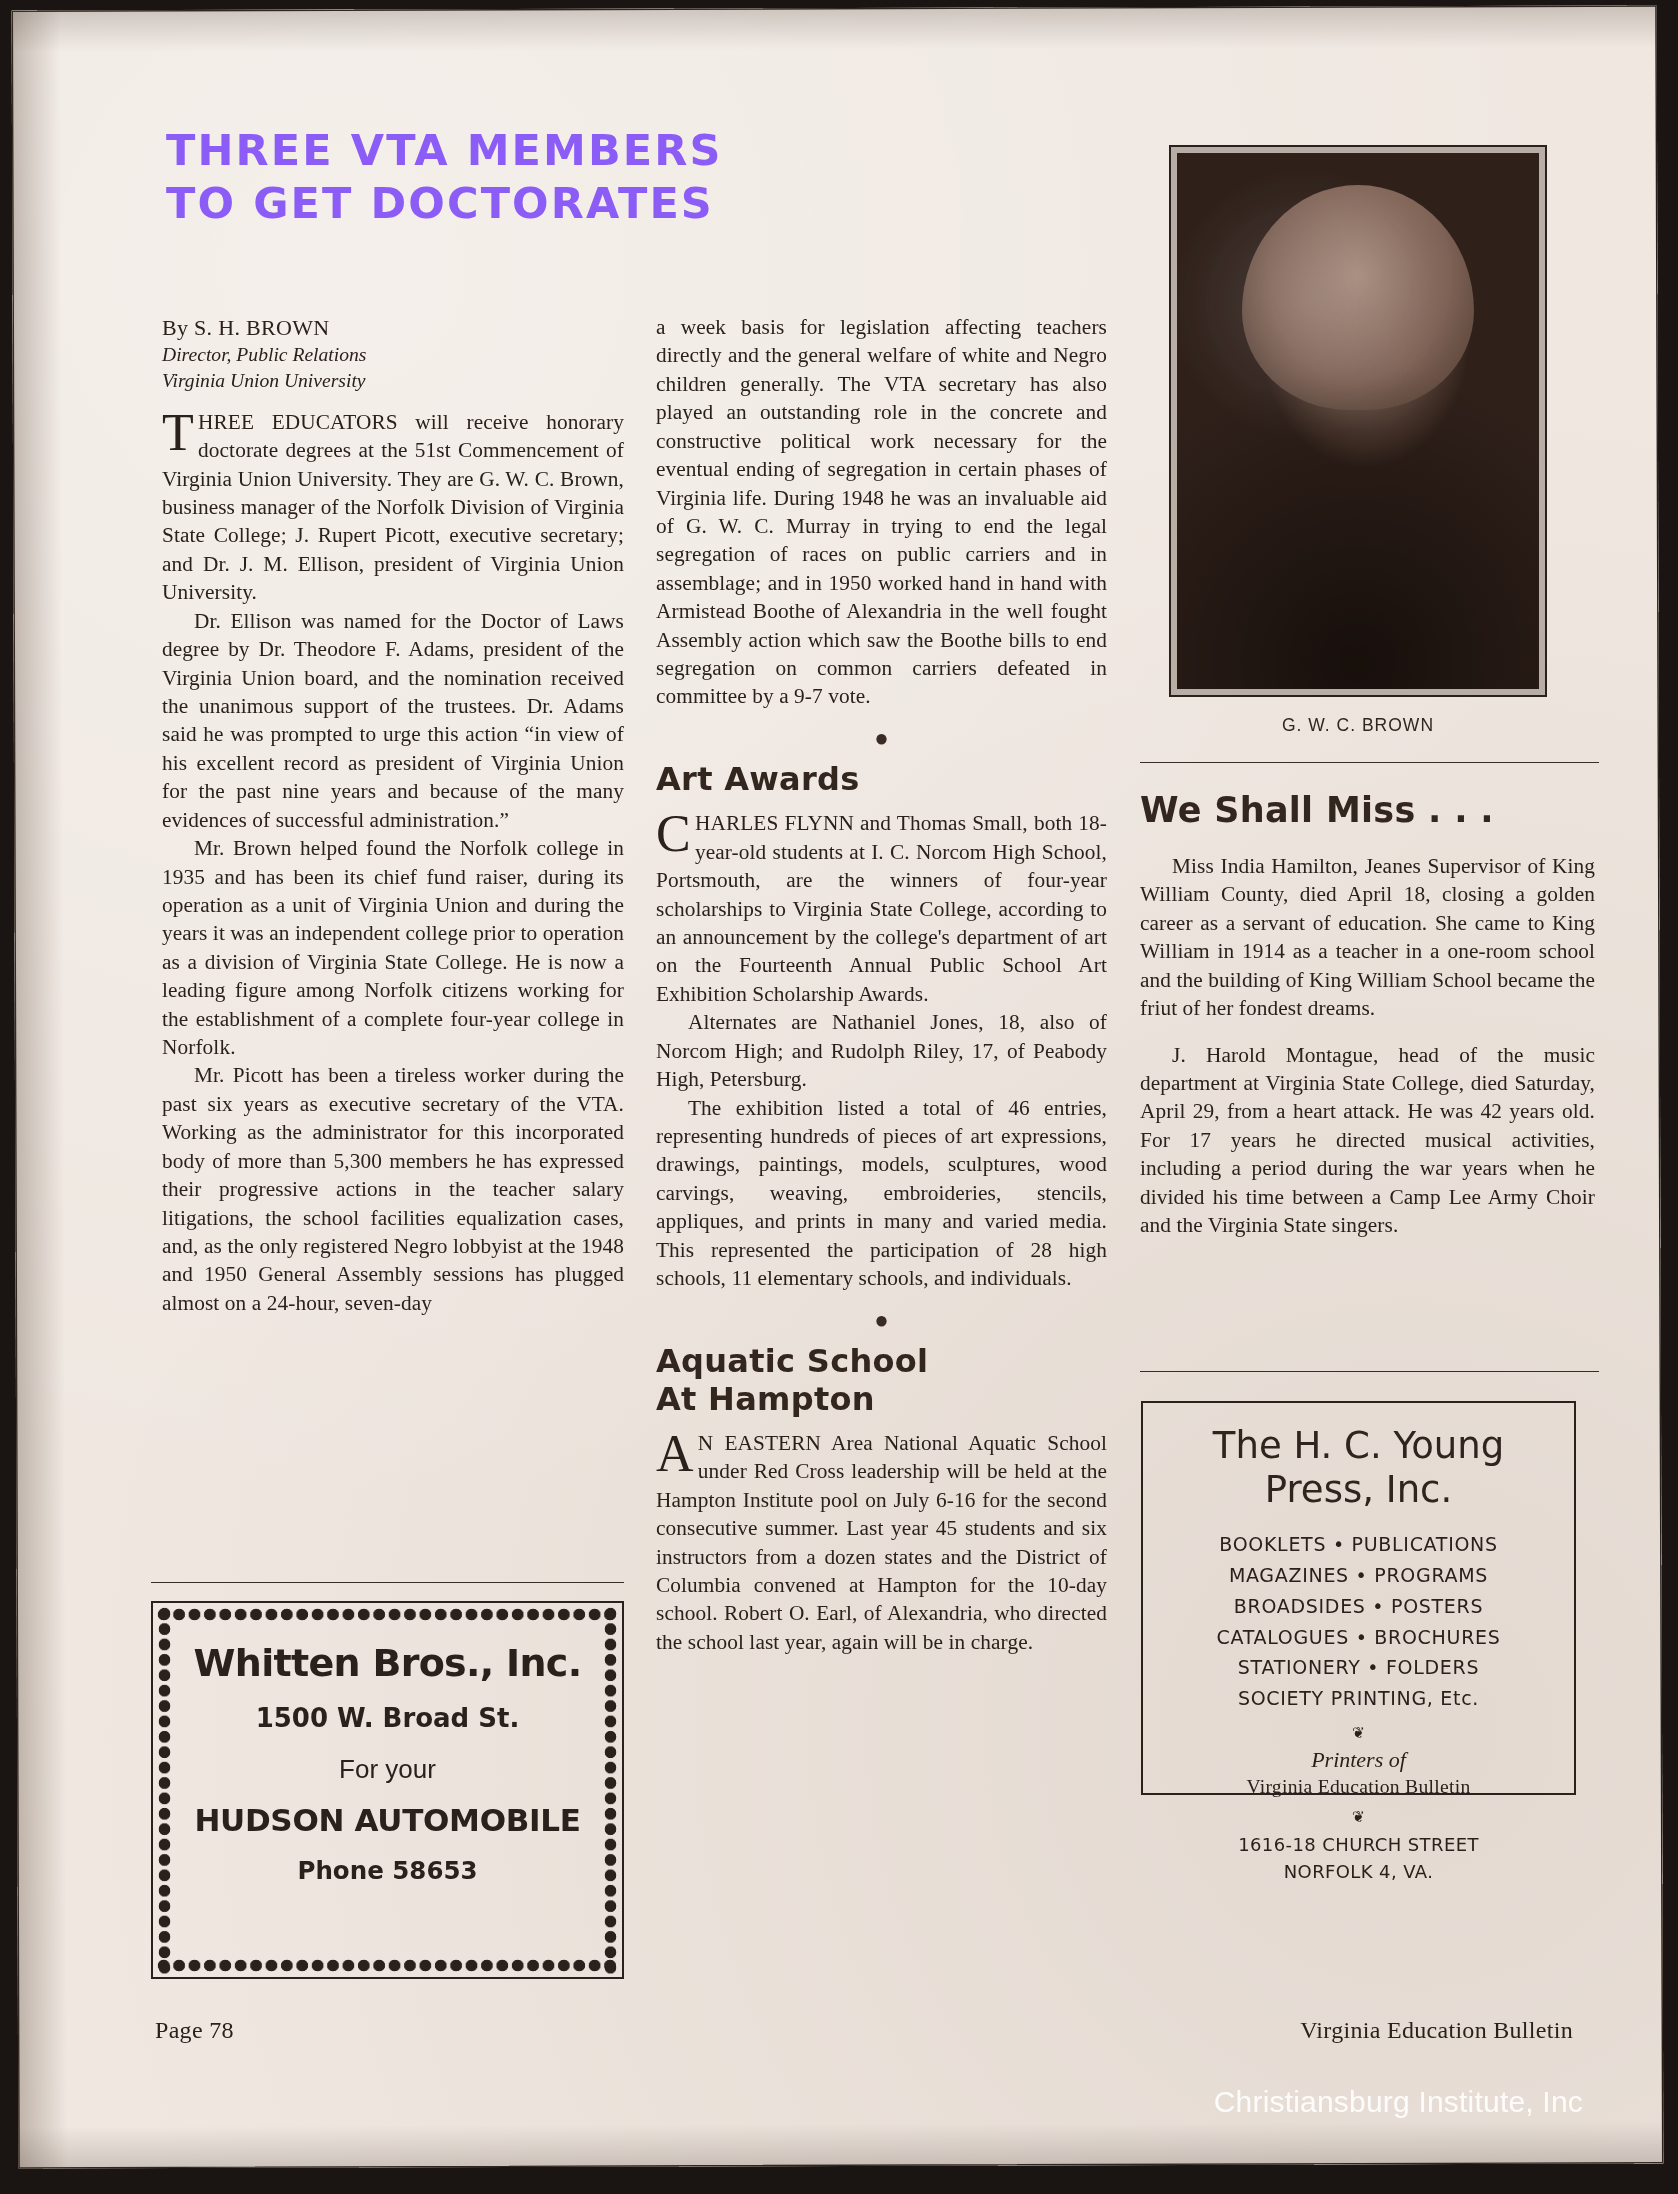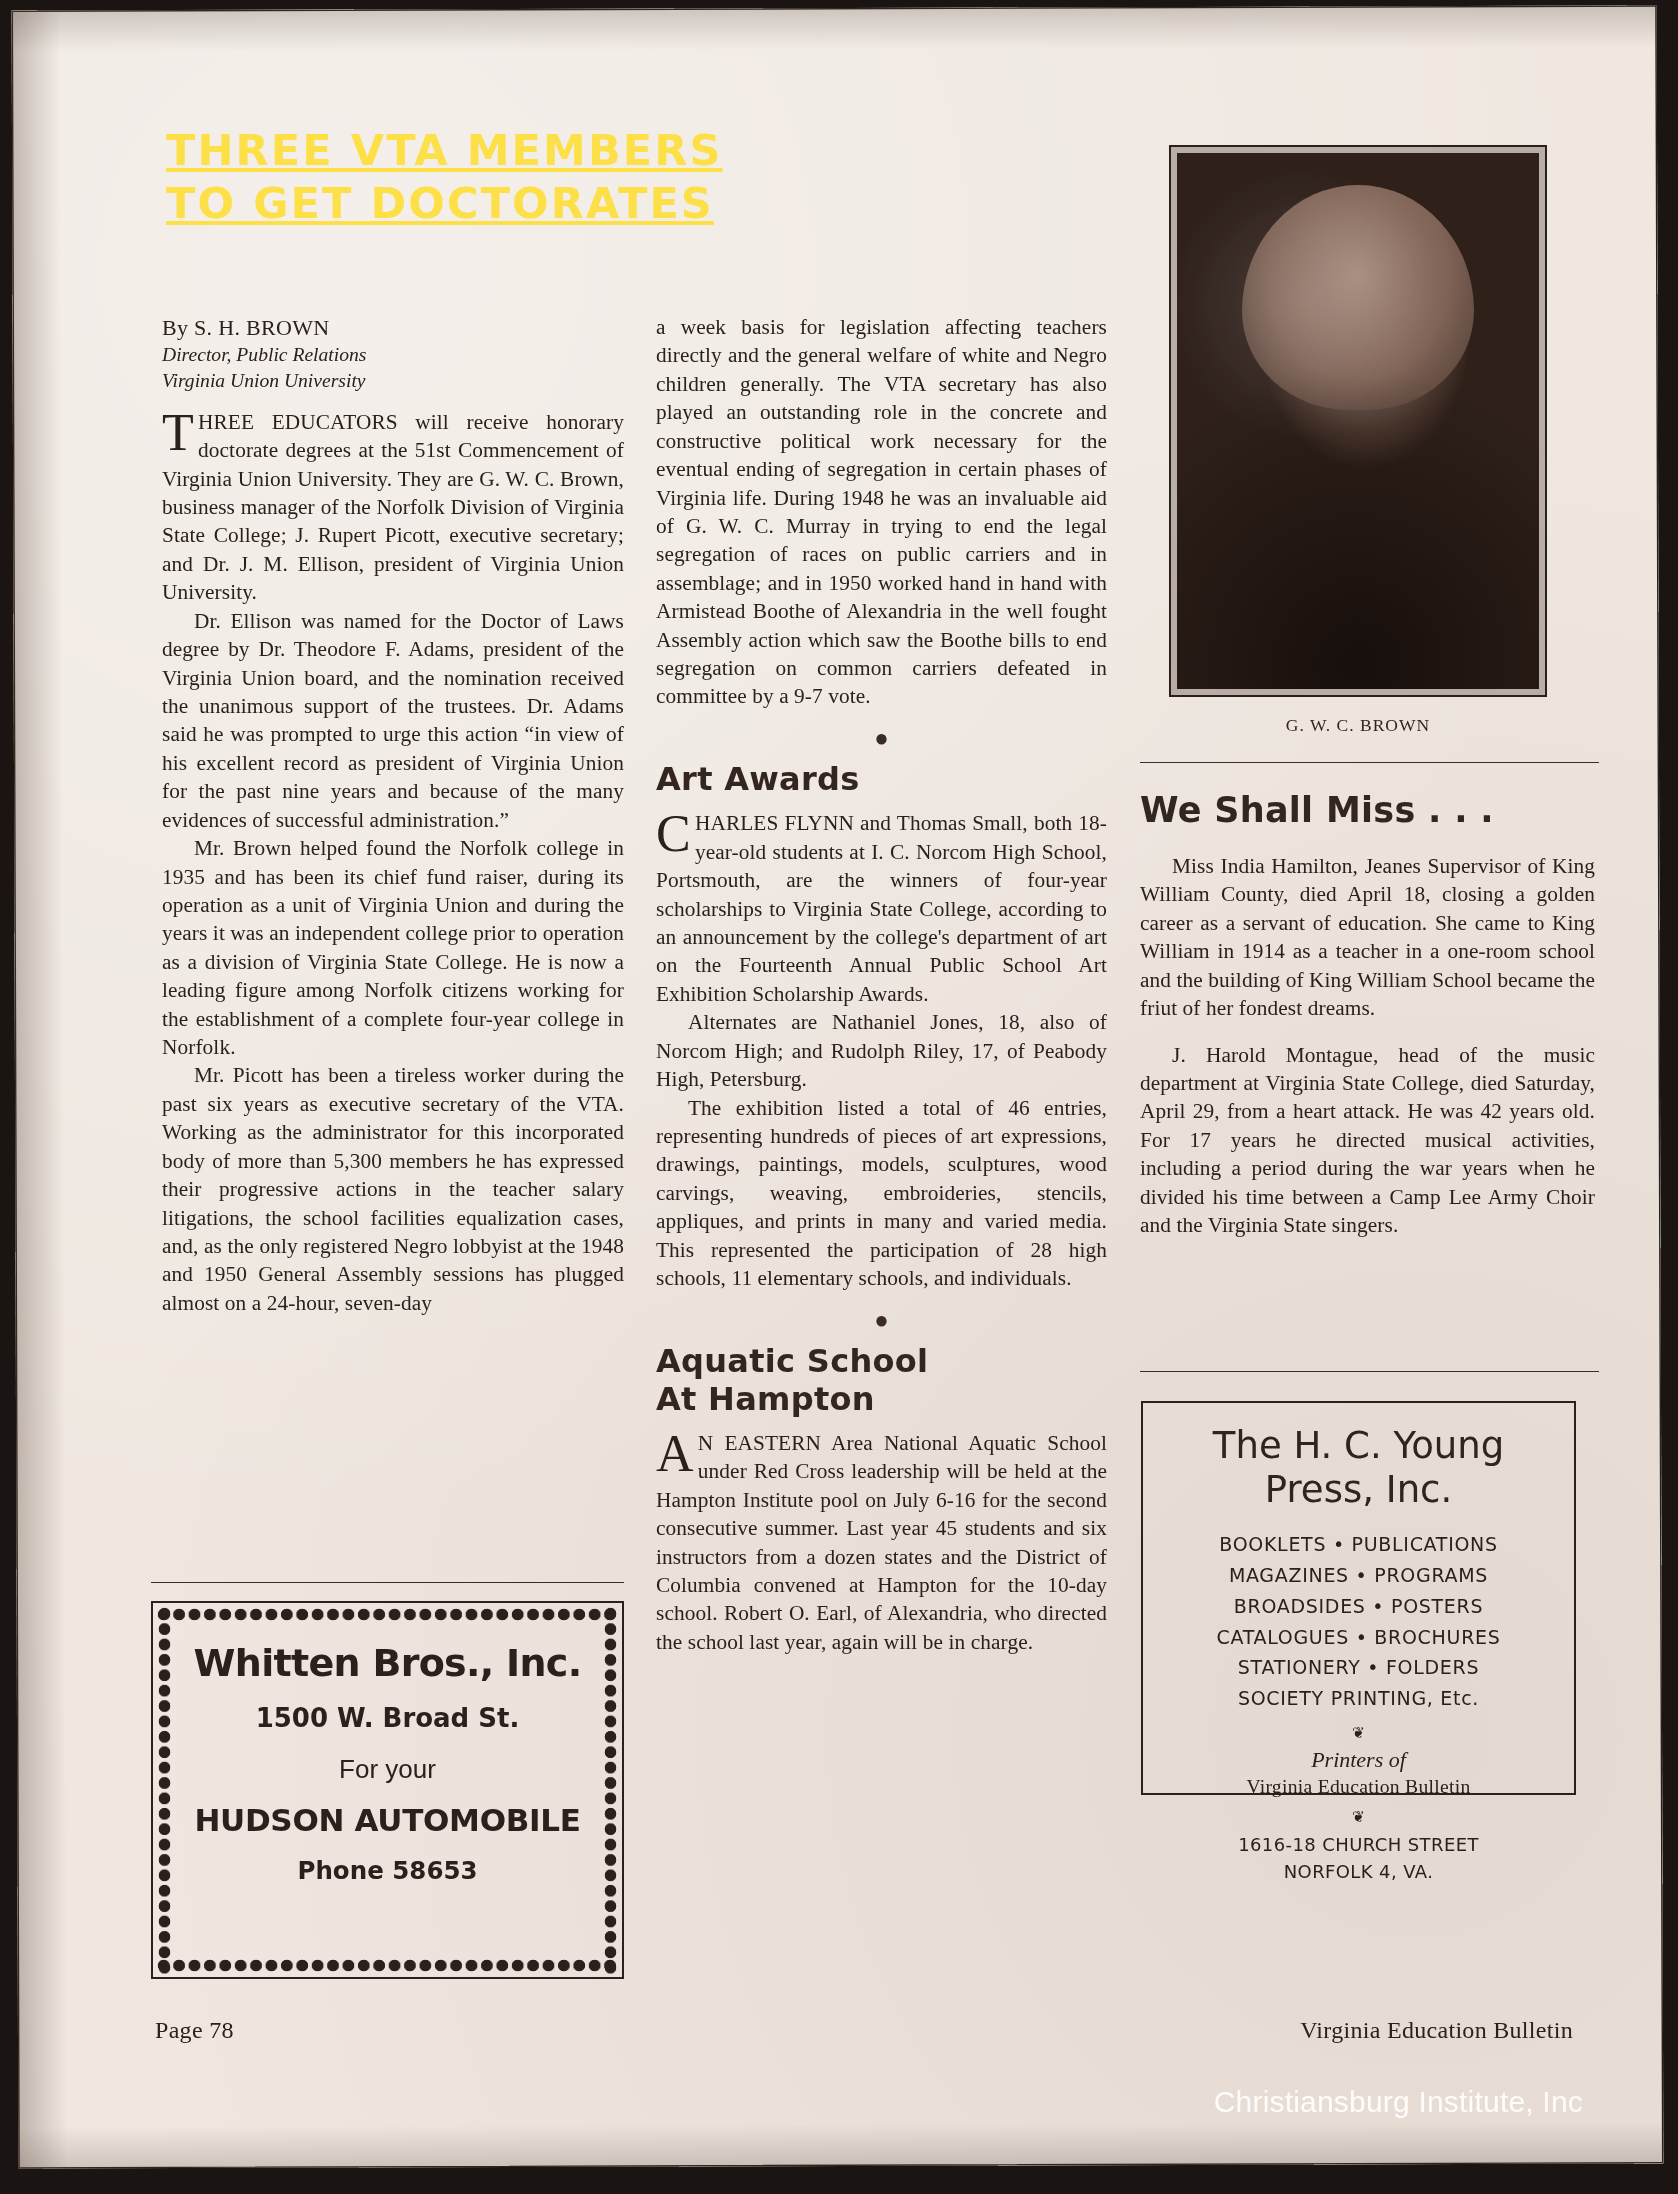--- a/index.html
+++ b/index.html
@@ -34,22 +34,21 @@
   }
 
   
   .headline{
     position:absolute; left:166px; top:124px; width:909px;
     font-family:"DejaVu Sans",sans-serif;
     font-weight:bold;
     font-size:43px;
     letter-spacing:2.1px;
     line-height:1.23;
-    color:#fde047;
-    text-decoration:underline;
+    color:#8b5cf6;
   }
 
   
   .col{position:absolute; text-align:justify;}
   .col1{left:162px; top:313px; width:462px;}
   .col2{left:656px; top:313px; width:451px;}
   .col3{left:1140px; top:780px; width:455px;}
 
   .byline{
     text-align:left; font-size:22px; line-height:1.32; margin-bottom:14px;
@@ -101,21 +100,21 @@
   }
   .photo:after{
     content:"";position:absolute;left:0;top:0;right:0;bottom:0;
     background:
       radial-gradient(circle at 35% 28%, rgba(255,255,255,.12), rgba(255,255,255,0) 30%),
       radial-gradient(circle at 50% 95%, rgba(0,0,0,.45), rgba(0,0,0,0) 55%);
     mix-blend-mode:normal;
   }
   .photo-cap{
     position:absolute; left:1169px; top:715px; width:378px;
-    text-align:center; font-family:Liberation Serif, serif;
+    text-align:center; font-family:Liberation Sans, sans-serif;
     font-size:17.5px; letter-spacing:1px; color:#33261f;
   }
 
   
   .wsm-head{
     position:absolute; left:1140px; top:790px; width:462px;
     font-family:"DejaVu Sans",sans-serif; font-weight:bold;
     font-size:35px; letter-spacing:0.3px; color:#33261f;
   }
   .col3{top:852px;}

